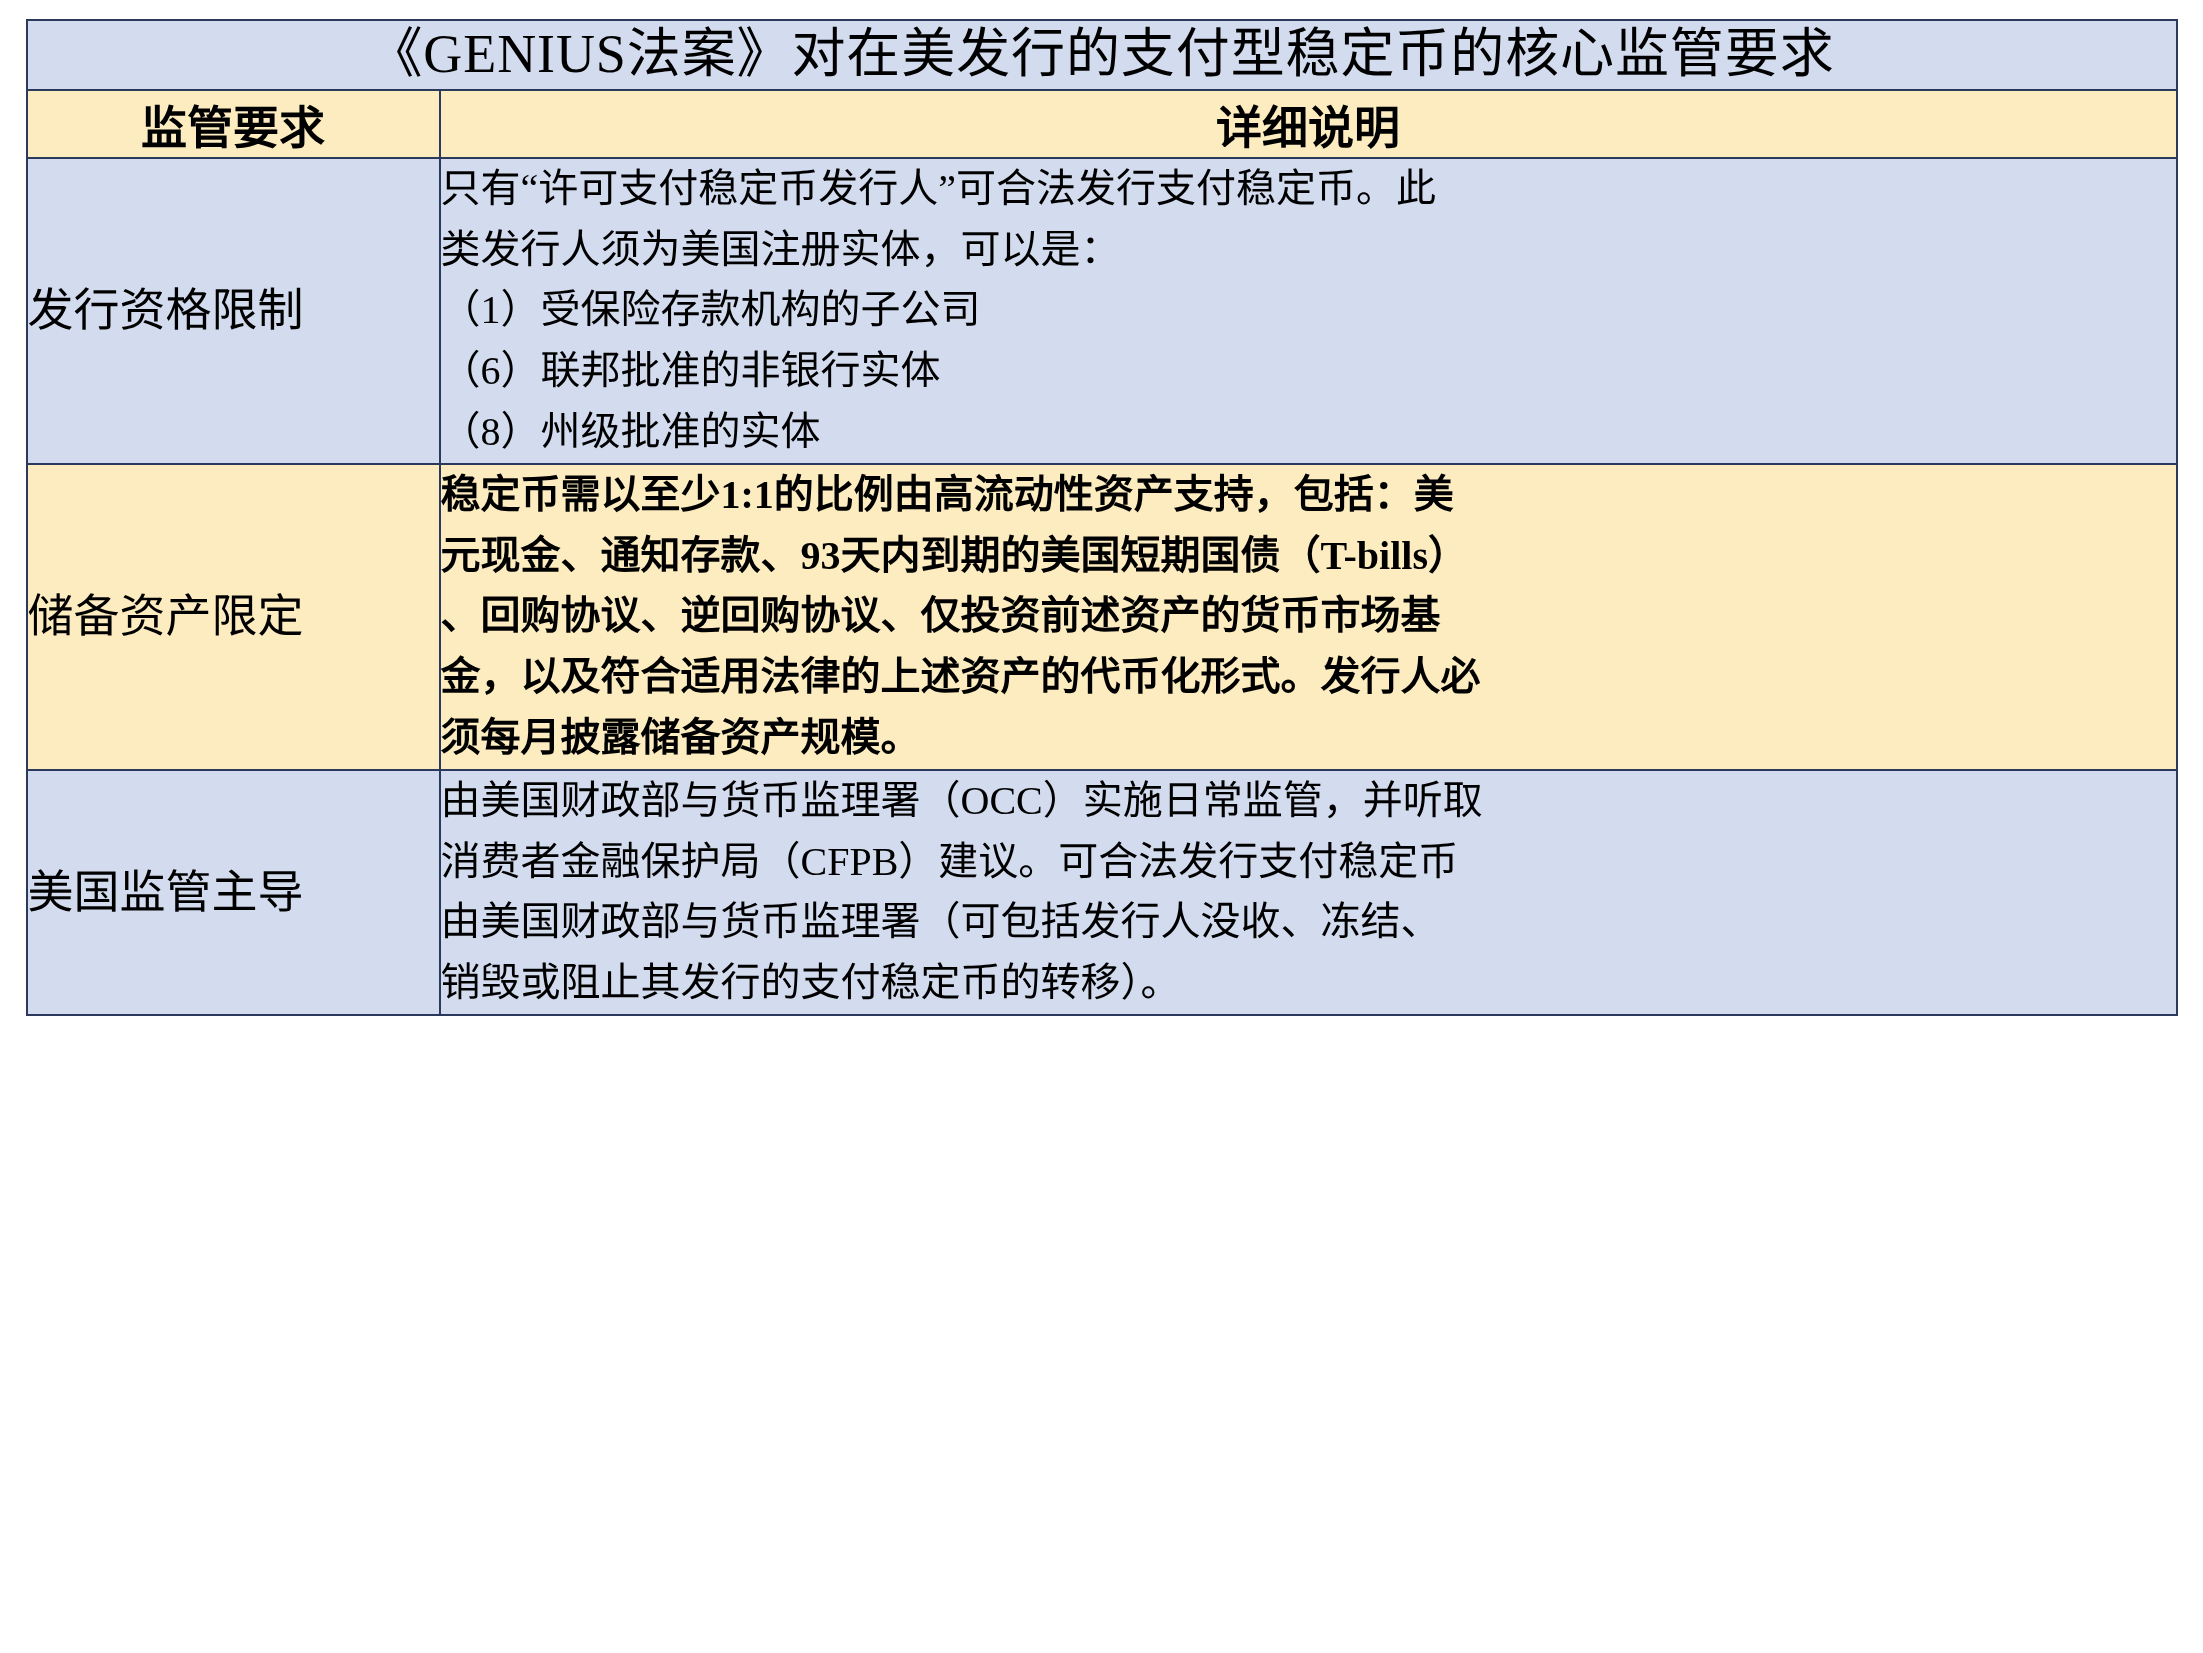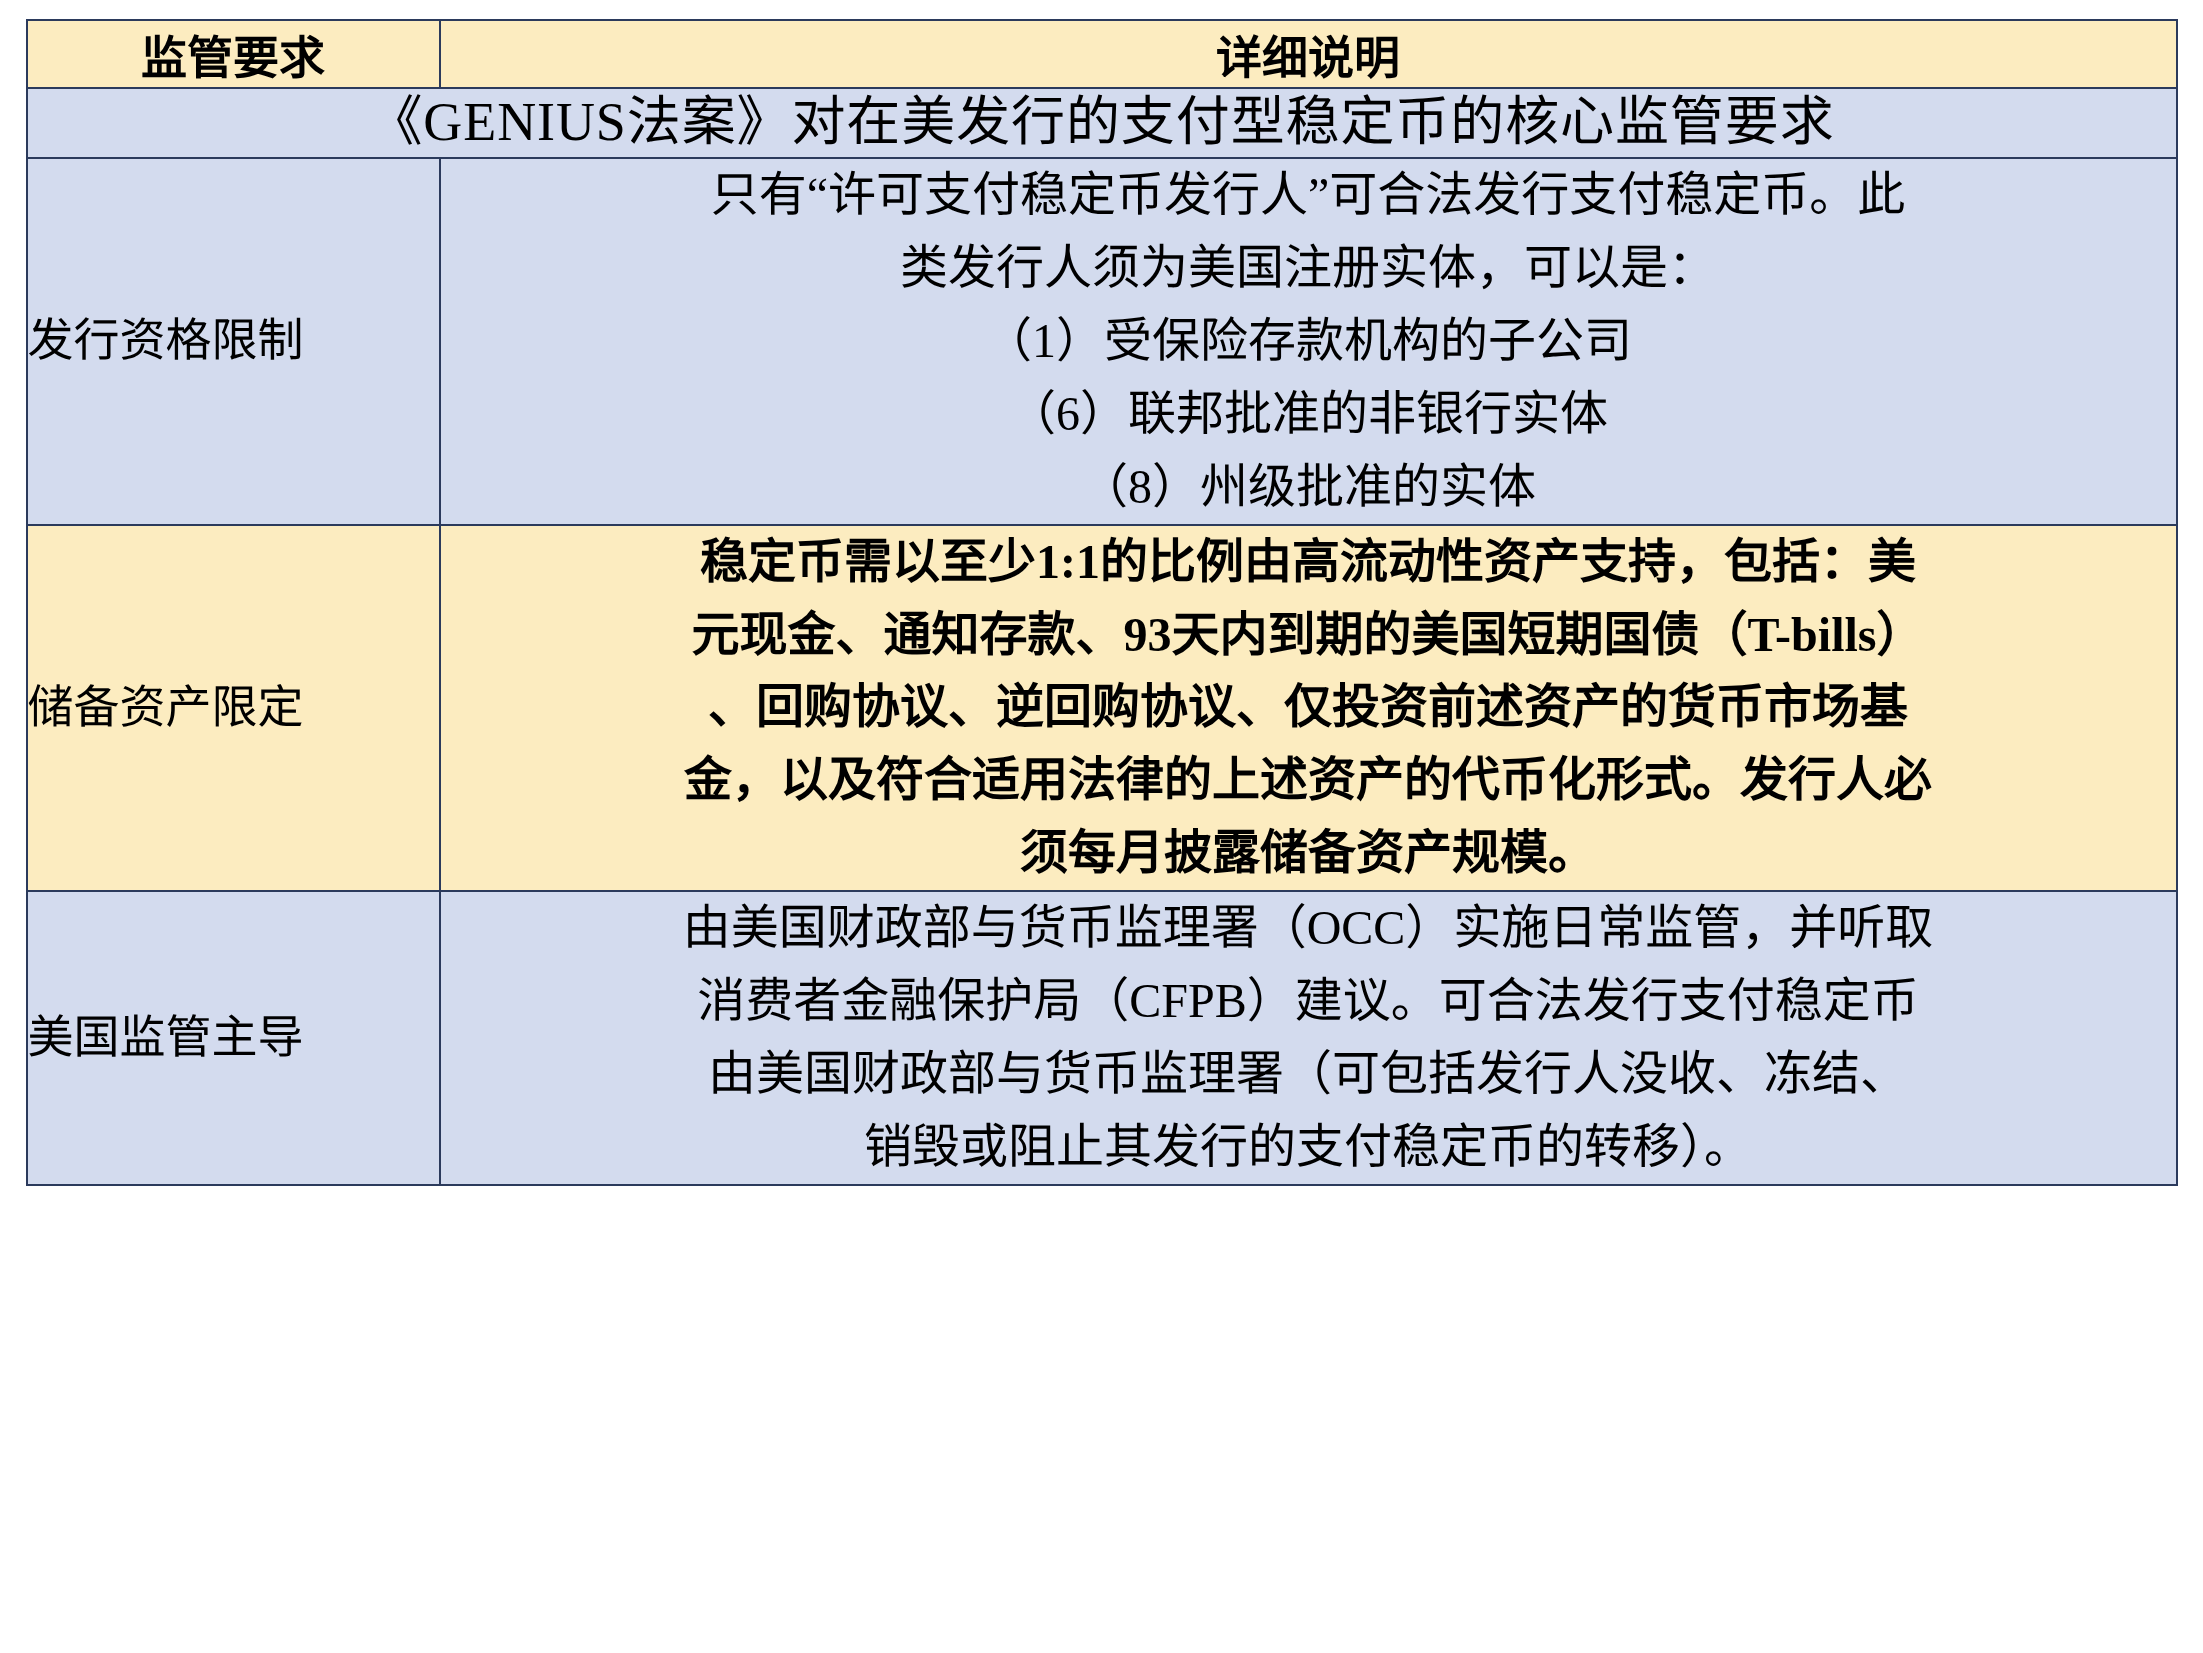--- a/index.html
+++ b/index.html
@@ -48,46 +48,46 @@
   .col-label {
     width: 413px;
   }
   .row-label {
     text-align: left;
     font-size: 46px;
     padding: 12.3px 5.3px;
     line-height: 1.25;
   }
   .row-detail {
-    font-size: 48px;
+    font-size: 40px;
     line-height: 1.52;
     padding: 23px 23px 26px 23px;
-    text-align: center;
+    text-align: left;
   }
   .bg-blue { background: #d3dbee; }
   .bg-cream { background: #fcecc0; margin-top: 17px; }
   .detail-line { display: block; white-space: pre-wrap; }
   .strong-block { font-weight: bold; }
 </style>
 </head>
 <body>
 
 <div class="page">
   <table class="reg-table">
     <colgroup>
       <col class="col-label">
       <col>
     </colgroup>
     <tbody>
       <tr>
+        <td class="title-cell" colspan="2">《GENIUS法案》对在美发行的支付型稳定币的核心监管要求</td>
+      </tr>
+      <tr>
         <td class="head-cell">监管要求</td>
         <td class="head-cell">详细说明</td>
-      </tr>
-      <tr>
-        <td class="title-cell" colspan="2">《GENIUS法案》对在美发行的支付型稳定币的核心监管要求</td>
       </tr>
 
       <tr>
         <td class="row-label bg-blue">发行资格限制</td>
         <td class="row-detail bg-blue">
           <span class="detail-line">只有“许可支付稳定币发行人”可合法发行支付稳定币。此</span>
           <span class="detail-line">类发行人须为美国注册实体，可以是：</span>
           <span class="detail-line">（1）受保险存款机构的子公司</span>
           <span class="detail-line">（6）联邦批准的非银行实体</span>
           <span class="detail-line">（8）州级批准的实体</span>

